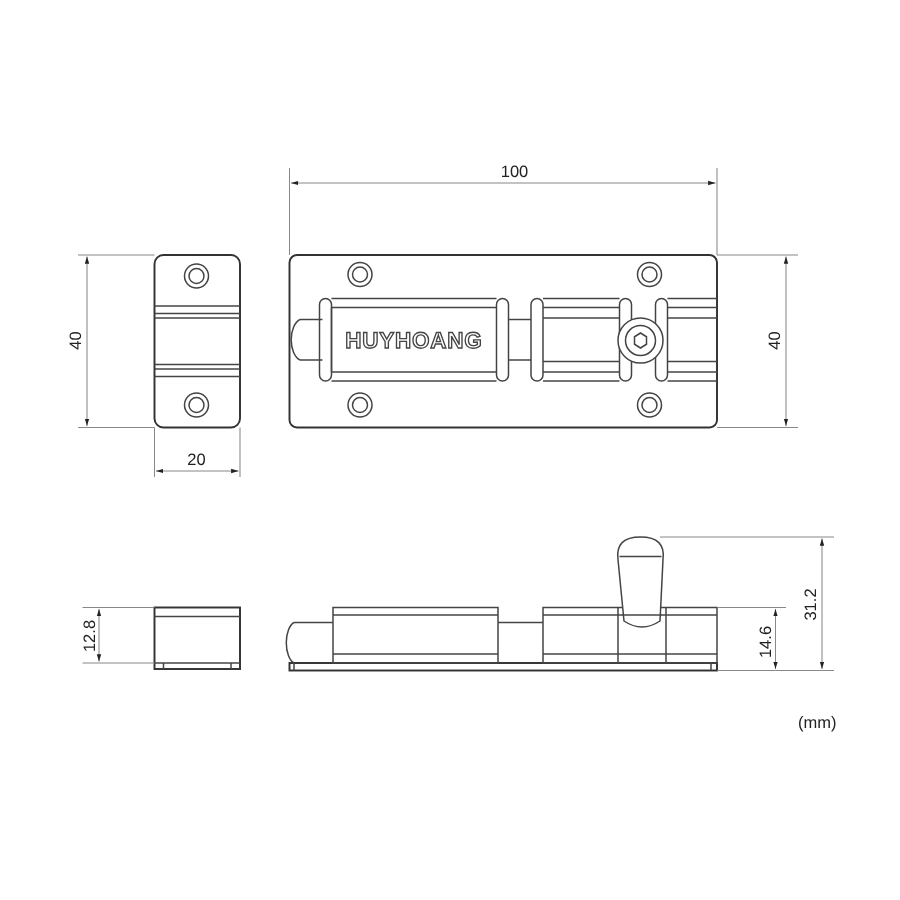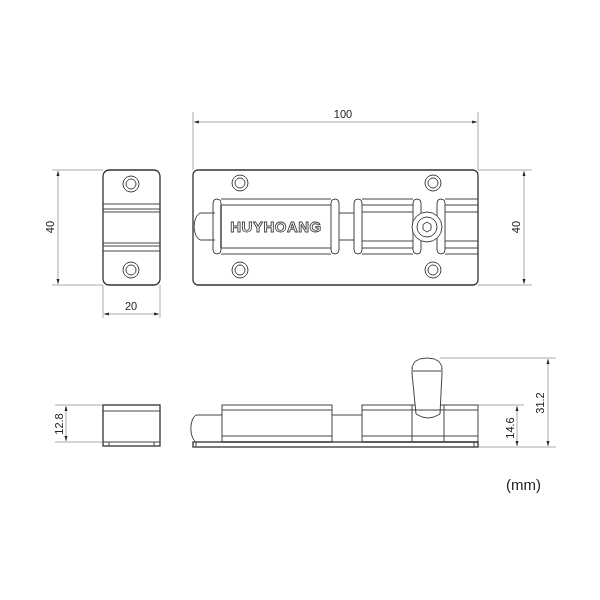--- a/index.html
+++ b/index.html
@@ -3,21 +3,21 @@
 <meta charset="utf-8">
 <style>
   html, body { margin:0; padding:0; background:#ffffff; }
   body { width:600px; height:600px; overflow:hidden; position:relative; font-family:"Liberation Sans", sans-serif; }
   svg { position:absolute; left:0; top:0; }
   .o { fill:none; stroke:#333; stroke-width:1.3; }
   .t { fill:none; stroke:#444; stroke-width:1; }
   .d { fill:none; stroke:#888; stroke-width:0.7; }
   .lbl { font-family:"Liberation Sans", sans-serif; font-size:11px; fill:#222; }
   .brand { font-family:"Liberation Sans", sans-serif; font-size:15px; font-weight:bold; fill:#fff; stroke:#444; stroke-width:0.9; letter-spacing:0.5px; }
-  .unit { position:absolute; left:506px; top:476px; font-size:15px; color:#222; }
+  .unit { position:absolute; left:532px; top:476px; font-size:11px; color:#222; }
 </style>
 </head>
 <body>
 
 <svg width="600" height="600" viewBox="0 0 600 600">
   <defs>
     <marker id="ar" viewBox="0 0 10 10" refX="10" refY="5" markerWidth="7" markerHeight="7" orient="auto-start-reverse">
       <path d="M0,2 L10,5 L0,8 z" fill="#222"></path>
     </marker>
   </defs>

